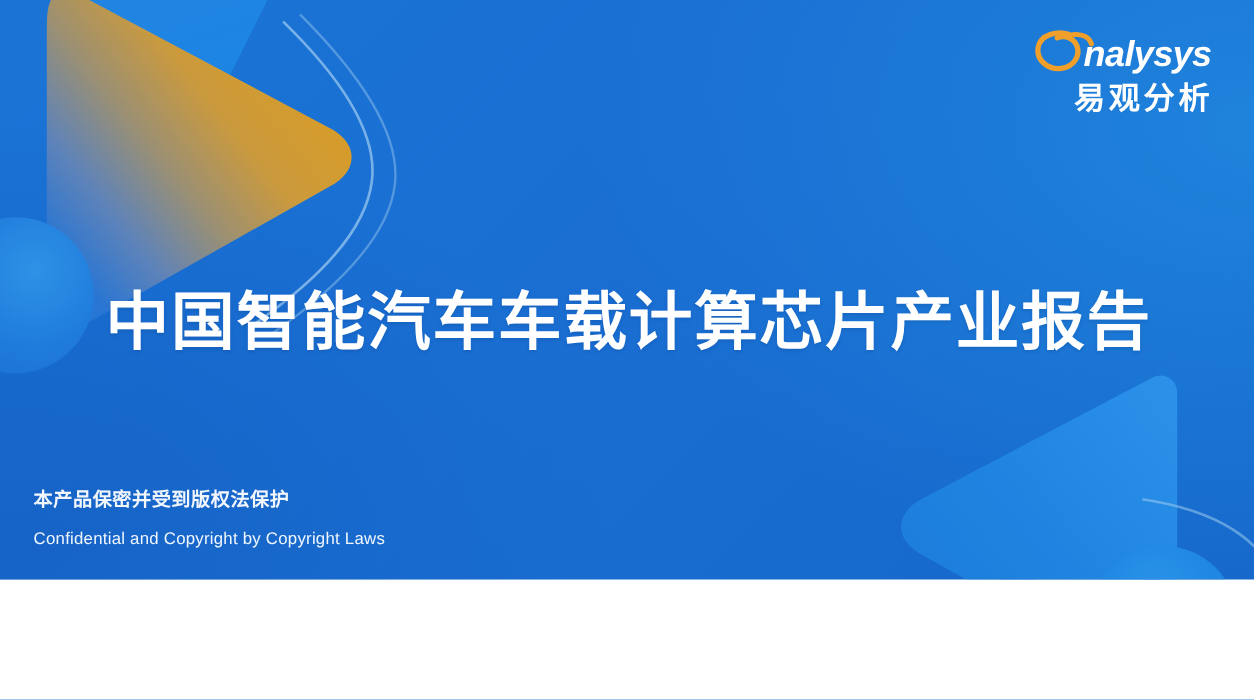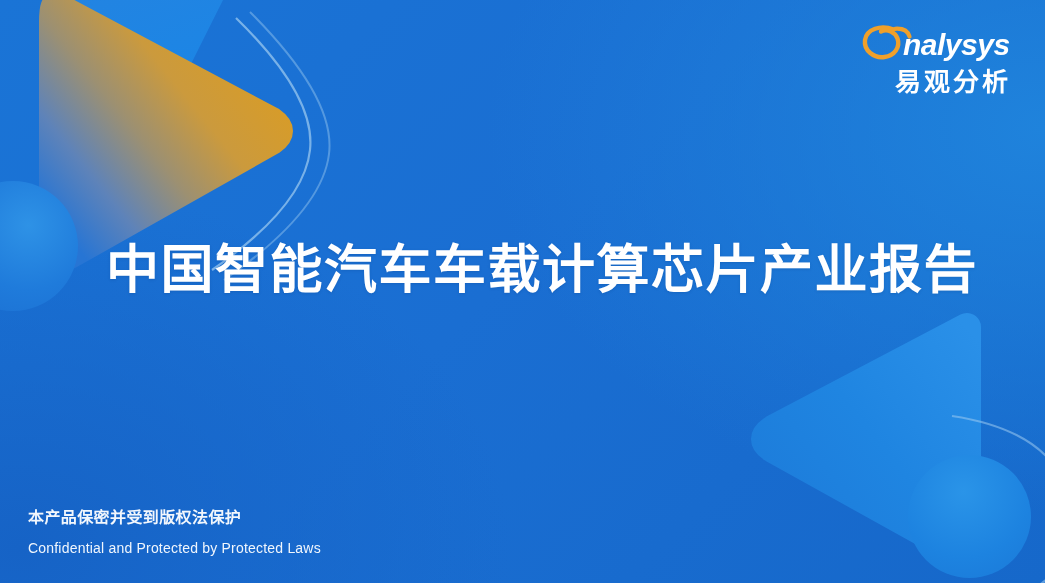--- a/index.html
+++ b/index.html
@@ -8,21 +8,21 @@
     padding: 0;
     background: #ffffff;
   }
   body {
     font-family: "Liberation Sans", "DejaVu Sans", sans-serif;
   }
 
   #slide {
     position: relative;
     width: 1045px;
-    height: 583px;
+    height: 483px;
     overflow: hidden;
     background: #1a6ed2;
     background-image:
       radial-gradient(ellipse 900px 620px at 100% 22%, #1f83dc 0%, rgba(31,131,220,0) 62%),
       radial-gradient(ellipse 700px 520px at 2% 94%, #1663c6 0%, rgba(22,99,198,0) 70%),
       linear-gradient(135deg, #1a74d6 0%, #1a6ed2 48%, #1668ca 100%);
   }
 
   .deco {
     position: absolute;
@@ -118,21 +118,20 @@
     position: absolute;
     left: 88px;
     top: 203px;
     color: #ffffff;
     font-size: 53px;
     font-weight: 700;
     letter-spacing: 1.5px;
     line-height: 1.18;
     white-space: nowrap;
     text-shadow: 0 1px 3px rgba(8,50,110,0.18);
-    margin-left: 18px;
   }
 
   
   #footer {
     position: absolute;
     left: 28px;
     bottom: 26px;
     color: #eaf2fb;
   }
   #footer-cn {
@@ -229,17 +228,17 @@
 
       <text x="44" y="33" font-family="'Liberation Sans', sans-serif" font-size="30" font-weight="700" font-style="italic" fill="#ffffff" letter-spacing="-0.5">nalysys</text>
     </svg>
     <span id="logo-cn">易观分析</span>
   </div>
 
   <h1 id="title">中国智能汽车车载计算芯片产业报告</h1>
 
   <div id="footer">
     <div id="footer-cn">本产品保密并受到版权法保护</div>
-    <div id="footer-en">Confidential and Protected by Protected Laws</div>
+    <div id="footer-en">Confidential and Copyright by Copyright Laws</div>
   </div>
 
 
 </div>
 
 </body></html>

